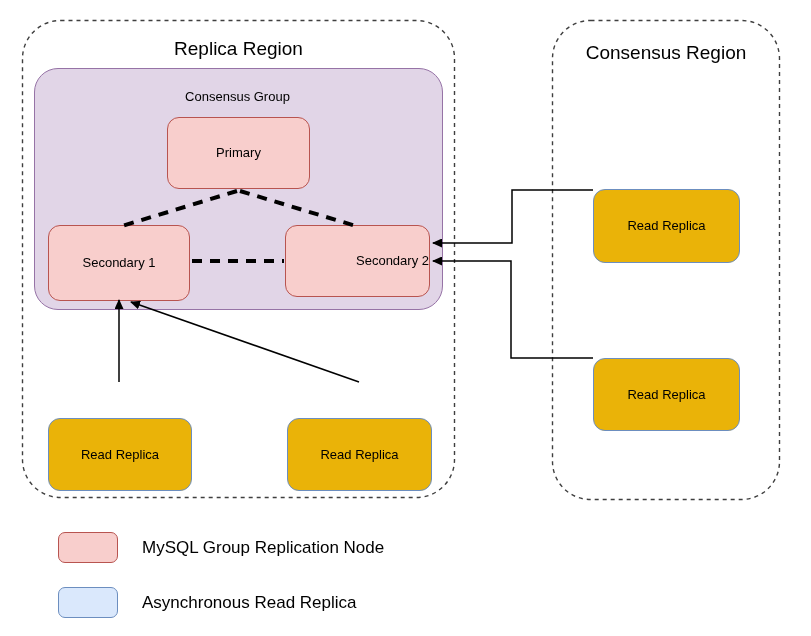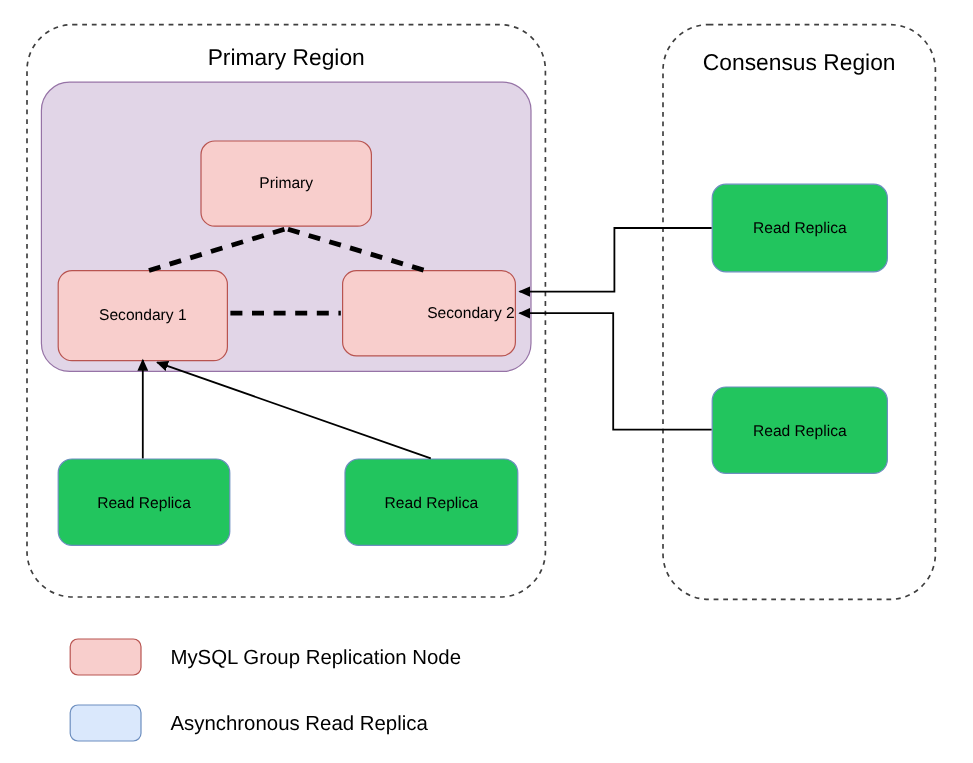--- a/index.html
+++ b/index.html
@@ -44,22 +44,23 @@
     line-height: 1.2;
     border-radius: 12px;
     box-sizing: border-box;
     text-align: center;
   }
   .node.red {
     background: #f8cecc;
     border: 1px solid #b85450;
   }
   .node.blue {
-    background: #22c55e;
+    background: #eab308;
     border: 1px solid #6c8ebf;
+    margin-top: 36px;
   }
   #node-primary      { left: 167px; top: 117px; width: 143px; height: 72px; }
   #node-secondary1   { left: 48px;  top: 225px; width: 142px; height: 76px; }
   #node-secondary2   { left: 285px; top: 225px; width: 145px; height: 72px; justify-content: flex-end; }
   #node-rr-pl        { left: 48px;  top: 382px; width: 144px; height: 73px; }
   #node-rr-pr        { left: 287px; top: 382px; width: 145px; height: 73px; }
   #node-rr-st        { left: 593px; top: 153px; width: 147px; height: 74px; }
   #node-rr-sb        { left: 593px; top: 322px; width: 147px; height: 73px; }
 
   
@@ -101,24 +102,25 @@
 </style>
 </head>
 <body>
 
 <div id="canvas">
 
   <div id="shape-layer">
 
     <div class="consensus"></div>
 
-    <div class="region-title" id="title-primary-region">Primary Region</div>
+    <div class="region-title" id="title-primary-region">Replica Region</div>
 
     <div class="region-title" id="title-secondary-region">Consensus Region</div>
 
+    <div id="title-consensus-group">Consensus Group</div>
 
     <div class="node red" id="node-primary">
       <span>Primary</span>
     </div>
 
     <div class="node red" id="node-secondary1">
       <span>Secondary 1</span>
     </div>
 
     <div class="node red" id="node-secondary2">

